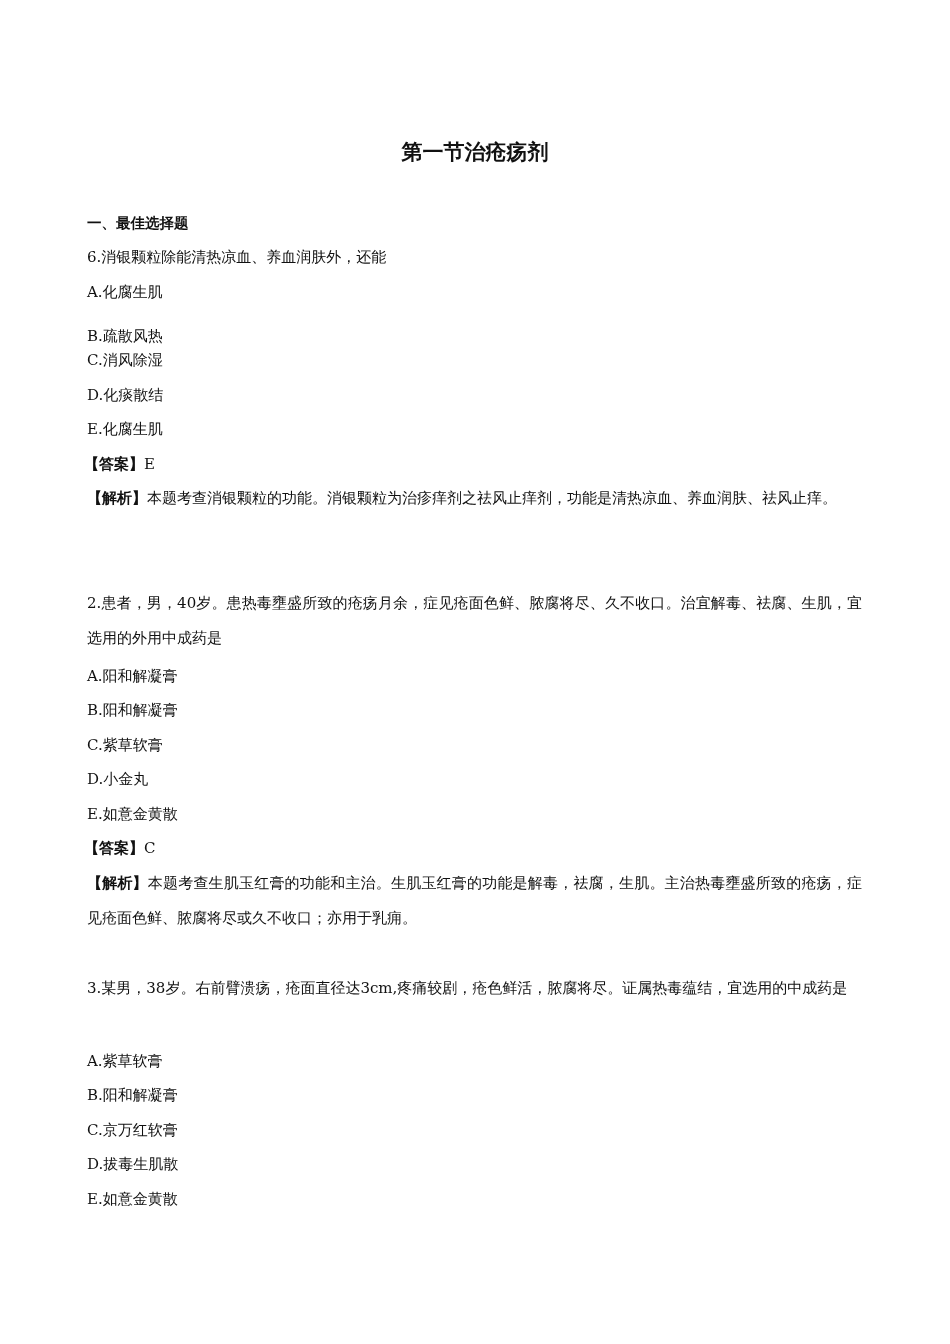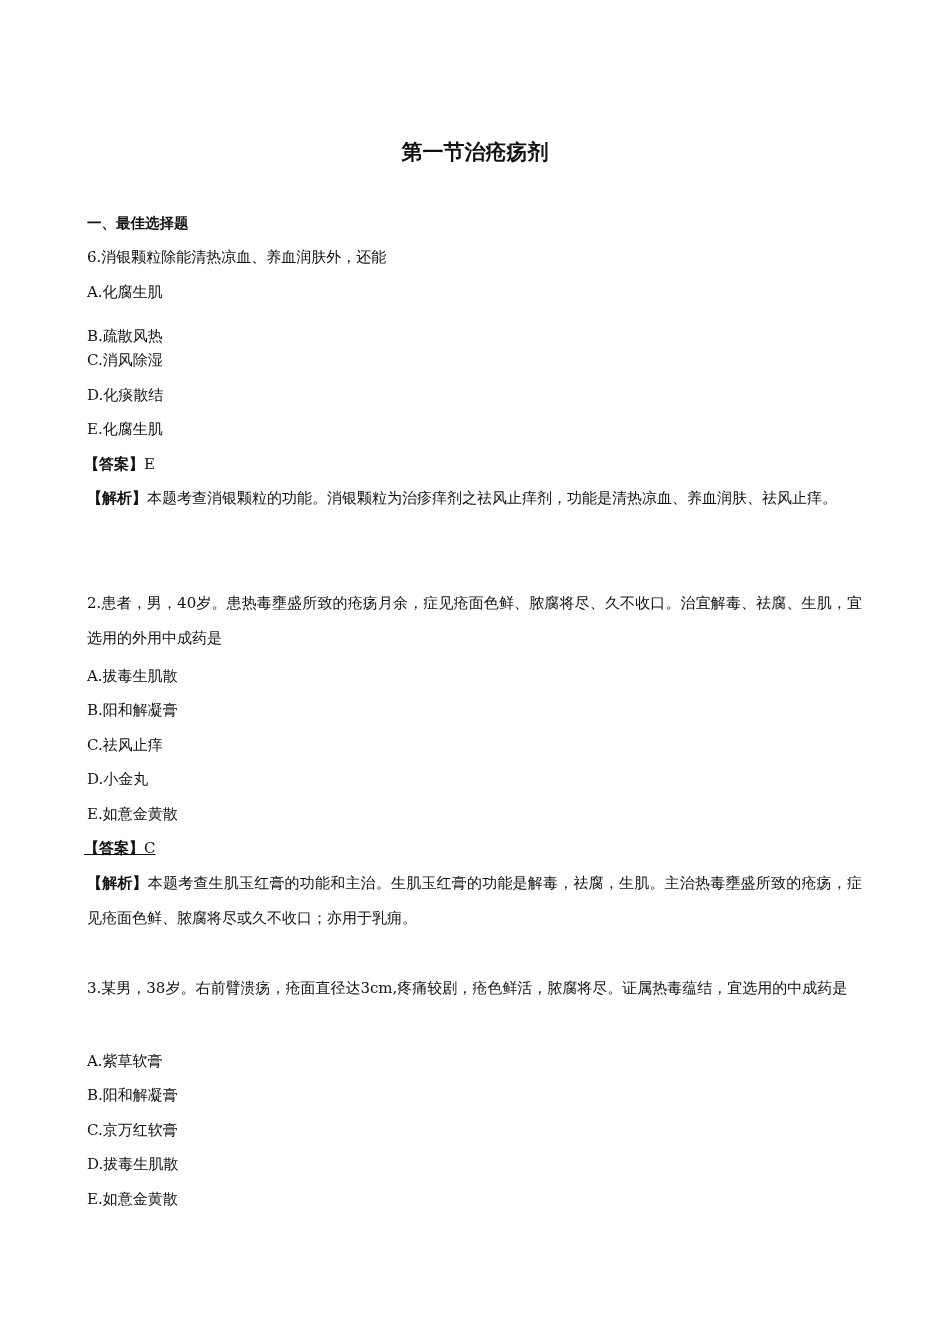--- a/index.html
+++ b/index.html
@@ -82,26 +82,26 @@
     <div class="line answer-line" style="top:452px;">
       <span class="tag">【答案】</span><span>E</span>
     </div>
     <div class="para" style="top:481px;">
       <span class="tag">【解析】</span><span>本题考查消银颗粒的功能。消银颗粒为治疹痒剂之祛风止痒剂，功能是清热凉血、养血润肤、祛风止痒。</span>
     </div>
   </div>
 
   <div>
     <div class="para" style="top:586px;">2.患者，男，40岁。患热毒壅盛所致的疮疡月余，症见疮面色鲜、脓腐将尽、久不收口。治宜解毒、祛腐、生肌，宜选用的外用中成药是</div>
-    <div class="line" style="top:664px;">A.拔毒生肌散</div>
+    <div class="line" style="top:664px;">A.阳和解凝膏</div>
     <div class="line" style="top:698px;">B.阳和解凝膏</div>
-    <div class="line" style="top:733px;">C.祛风止痒</div>
+    <div class="line" style="top:733px;">C.紫草软膏</div>
     <div class="line" style="top:767px;">D.小金丸</div>
     <div class="line" style="top:802px;">E.如意金黄散</div>
-    <div class="line answer-line" style="top:836px;text-decoration:underline;">
+    <div class="line answer-line" style="top:836px;">
       <span class="tag">【答案】</span><span>C</span>
     </div>
     <div class="para" style="top:866px;">
       <span class="tag">【解析】</span><span>本题考查生肌玉红膏的功能和主治。生肌玉红膏的功能是解毒，祛腐，生肌。主治热毒壅盛所致的疮疡，症见疮面色鲜、脓腐将尽或久不收口；亦用于乳痈。</span>
     </div>
   </div>
 
   <div>
     <div class="para" style="top:971px;">3.某男，38岁。右前臂溃疡，疮面直径达3cm,疼痛较剧，疮色鲜活，脓腐将尽。证属热毒蕴结，宜选用的中成药是</div>
     <div class="line" style="top:1049px;">A.紫草软膏</div>

